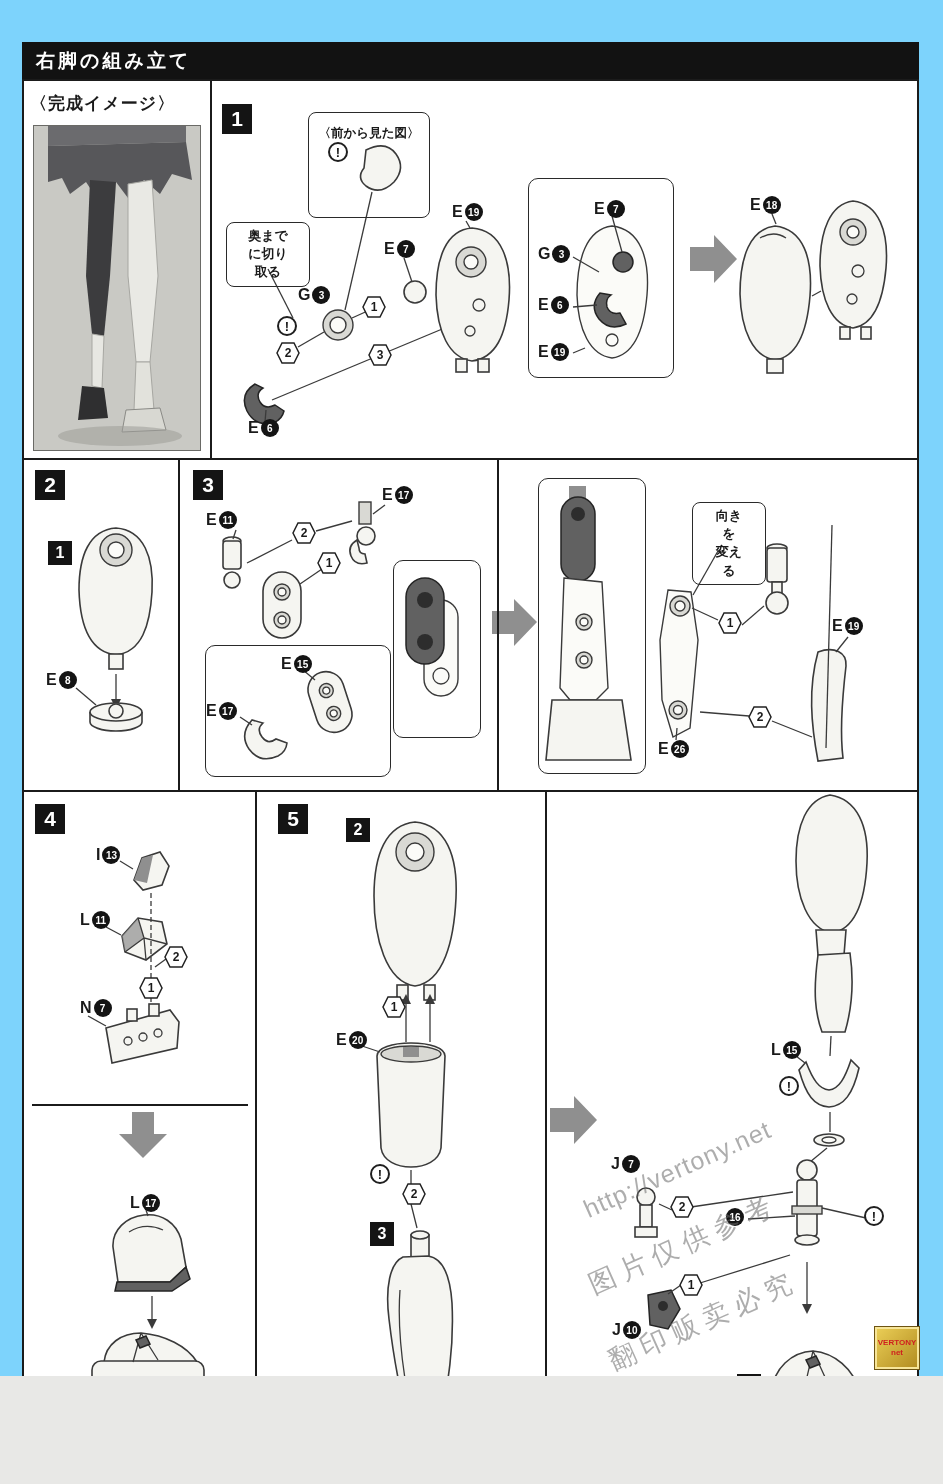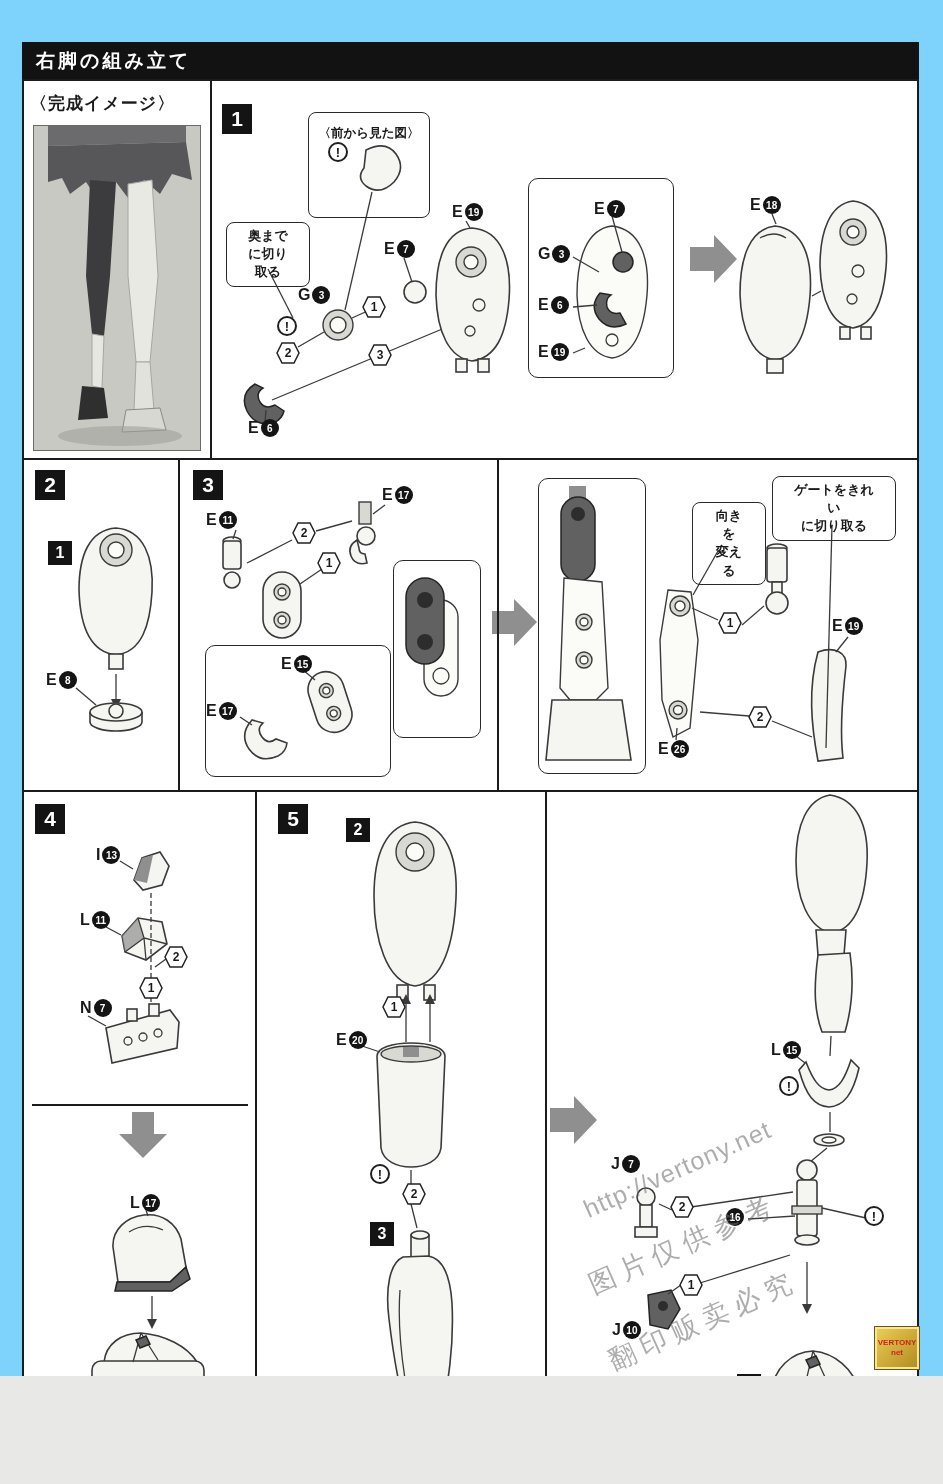--- a/index.html
+++ b/index.html
@@ -375,24 +375,20 @@
     <span>〈前から見た図〉</span>
   </div>
   <div class="callout" style="left:226px;top:222px;width:84px">
     <div>奥まで</div>
     <div>に切り取る</div>
   </div>
   <div class="callout" style="left:692px;top:502px;width:74px">
     <div>向きを</div>
     <div>変える</div>
   </div>
-  <div class="callout" style="left:772px;top:476px;width:124px">
-    <div>ゲートをきれい</div>
-    <div>に切り取る</div>
-  </div>
 
   <div class="stepsq" style="left:222px;top:104px">1</div>
   <div class="stepsq" style="left:35px;top:470px">2</div>
   <div class="stepsq" style="left:193px;top:470px">3</div>
   <div class="stepsq" style="left:35px;top:804px">4</div>
   <div class="stepsq" style="left:278px;top:804px">5</div>
 
   <div class="refsq" style="left:48px;top:541px">1</div>
   <div class="refsq" style="left:346px;top:818px">2</div>
   <div class="refsq" style="left:370px;top:1222px">3</div>

